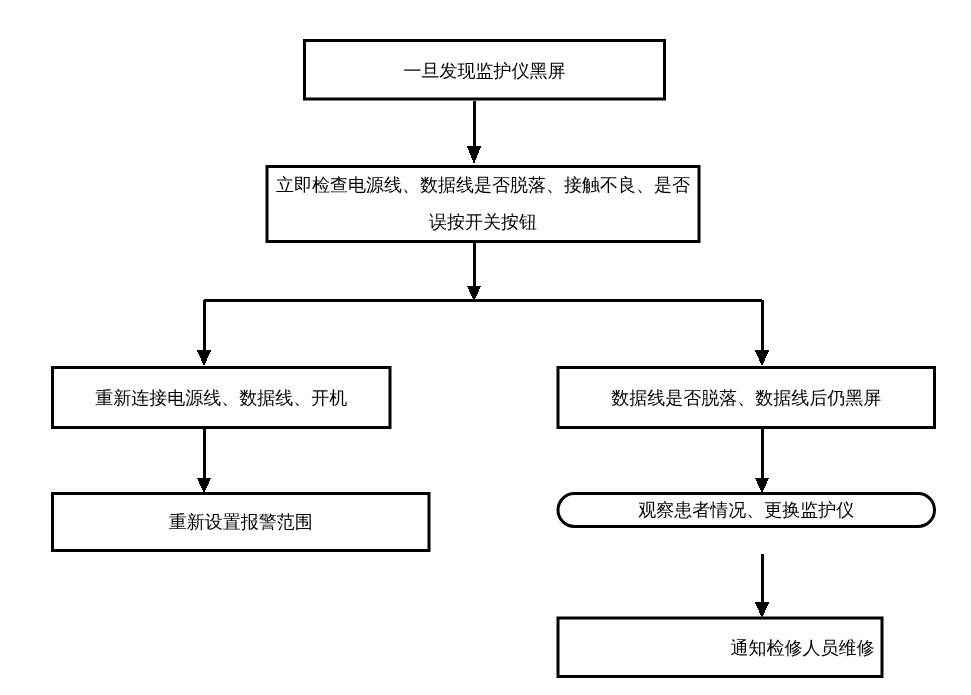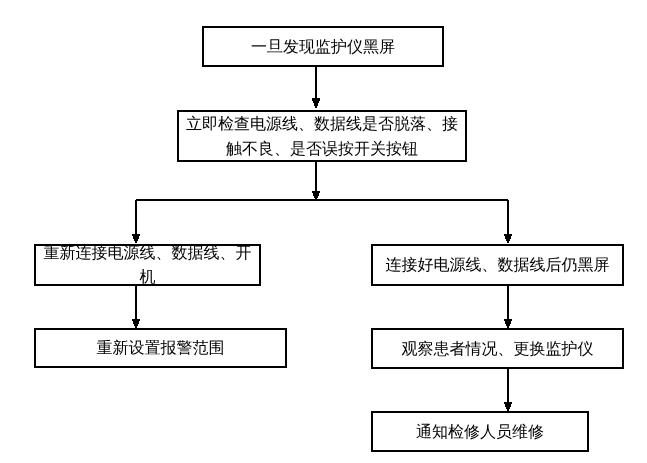--- a/index.html
+++ b/index.html
@@ -21,35 +21,35 @@
     top: 0;
     width: 647px;
     height: 463px;
   }
   .flow-node {
     position: absolute;
     box-sizing: border-box;
     border: 2px solid #000000;
     background: #ffffff;
     color: #000000;
-    font-size: 16px;
+    font-size: 12px;
     line-height: 24px;
     display: flex;
     align-items: center;
     justify-content: center;
     text-align: center;
     padding: 0 4px;
   }
   .node-start       { left: 202px; top:  26px; width: 242px; height: 41px; }
   .node-check       { left: 177px; top: 110px; width: 290px; height: 52px; line-height: 25px; align-items: center; }
   .node-reconnect   { left:  34px; top: 244px; width: 227px; height: 42px; }
   .node-reset-alarm { left:  34px; top: 328px; width: 253px; height: 40px; align-items: center; }
   .node-still-black { left: 371px; top: 244px; width: 253px; height: 42px; }
-  .node-observe     { left: 371px; top: 328px; width: 253px; height: 41px; }
-  .node-notify      { left: 371px; top: 411px; width: 218px; height: 41px; }
+  .node-observe     { left: 371px; top: 328px; width: 253px; height: 24px; border-radius: 12px; }
+  .node-notify      { left: 371px; top: 411px; width: 218px; height: 41px; justify-content: flex-end; }
 </style>
 </head>
 <body>
 
 <div class="canvas">
 
   <svg class="connector-layer" viewBox="0 0 647 463" width="647" height="463" stroke="#000000" fill="#000000" stroke-width="2" shape-rendering="crispEdges">
 
     <g>
       <line x1="316" y1="67" x2="316" y2="99"></line>
@@ -95,21 +95,21 @@
 
   <div class="flow-node node-reconnect">
     <span>重新连接电源线、数据线、开机</span>
   </div>
 
   <div class="flow-node node-reset-alarm">
     <span>重新设置报警范围</span>
   </div>
 
   <div class="flow-node node-still-black">
-    <span>连接好电源线、数据线后仍黑屏</span>
+    <span>数据线是否脱落、数据线后仍黑屏</span>
   </div>
 
   <div class="flow-node node-observe">
     <span>观察患者情况、更换监护仪</span>
   </div>
 
   <div class="flow-node node-notify">
     <span>通知检修人员维修</span>
   </div>
 

